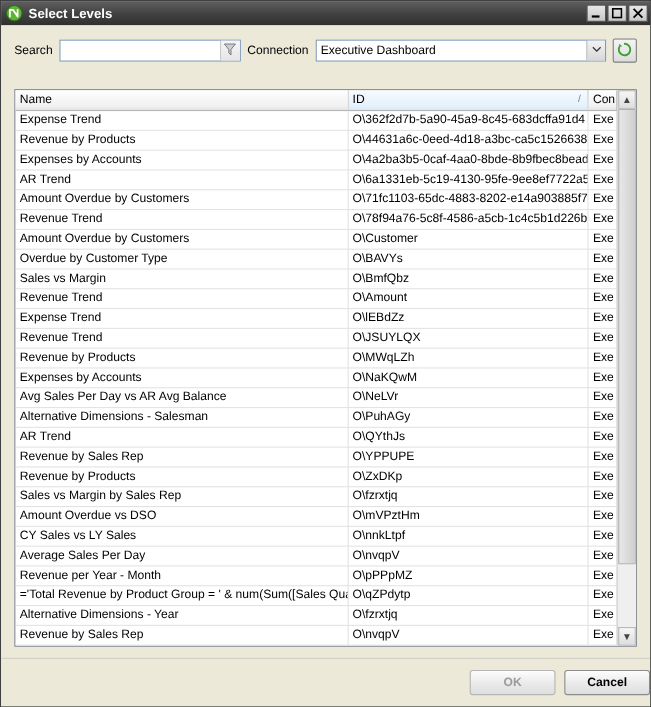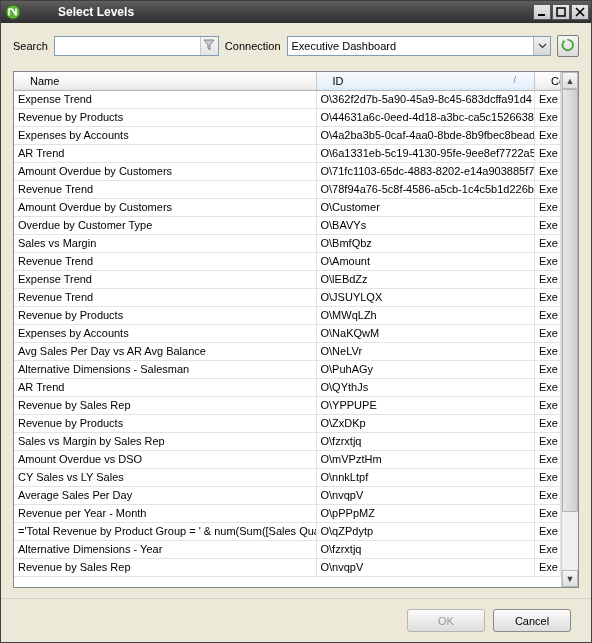--- a/index.html
+++ b/index.html
@@ -27,21 +27,21 @@
     color: #fff;
     font-weight: bold;
     font-size: 12px;
   }
   .titlebar .app-icon {
     width: 16px; height: 16px;
     margin-right: 5px;
     display: flex; align-items: center; justify-content: center;
   }
   .titlebar .app-icon svg { width: 16px; height: 16px; }
-  .titlebar .title { flex: 1; margin-left: 32px; }
+  .titlebar .title { flex: 1; }
   .titlebar .win-controls { display: flex; gap: 1px; }
   .titlebar .win-btn {
     width: 18px; height: 16px;
     background: linear-gradient(to bottom,#e8e8e8,#c8c8c8);
     border: 1px solid #555;
     display: flex; align-items: center; justify-content: center;
     font-family: Arial, sans-serif;
     font-size: 10px;
     color: #000;
     cursor: default;
@@ -52,21 +52,21 @@
     padding: 12px 12px 10px 12px;
     display: flex;
     flex-direction: column;
     background: #ece9d8;
     overflow: hidden;
   }
   .toolbar {
     display: flex;
     align-items: center;
     gap: 6px;
-    margin-bottom: 14px;
+    margin-bottom: 24px;
   }
   .toolbar label {
     font-size: 11px;
     color: #000;
   }
   .search-wrap {
     position: relative;
     flex: 0 0 165px;
   }
   .search-input {
@@ -135,21 +135,21 @@
     table-layout: fixed;
     font-size: 11px;
     color: #000;
   }
   table.data th {
     text-align: left;
     font-weight: normal;
     background: linear-gradient(to bottom,#fefefe,#f1f1f1 80%,#e3e3e3);
     border-right: 1px solid #c8c8c8;
     border-bottom: 1px solid #b5b5b5;
-    padding: 2px 16px;
+    padding: 2px 4px;
     height: 18px;
     white-space: nowrap;
     overflow: hidden;
     position: relative;
   }
   table.data th.sorted {
     background: linear-gradient(to bottom,#f7fbfe,#e6f1fb 80%,#d6e8f8);
   }
   table.data th.sorted .text {
     float: left;
@@ -201,21 +201,21 @@
     border-radius: 1px;
   }
 
   .button-row {
     display: flex;
     justify-content: flex-end;
     gap: 8px;
     padding-top: 10px;
     border-top: 1px solid #d0d0c8;
     margin: 10px -12px 0 -12px;
-    padding-left: 12px; padding-right: 20px;
+    padding-left: 12px; padding-right: 0; font-weight: bold;
   }
   .btn {
     min-width: 78px;
     height: 23px;
     border: 1px solid #8b8b8b;
     background: linear-gradient(to bottom,#fdfdfd,#ebebeb 50%,#dedede);
     border-radius: 3px;
     font: inherit;
     display: flex; align-items: center; justify-content: center;
     cursor: default;

